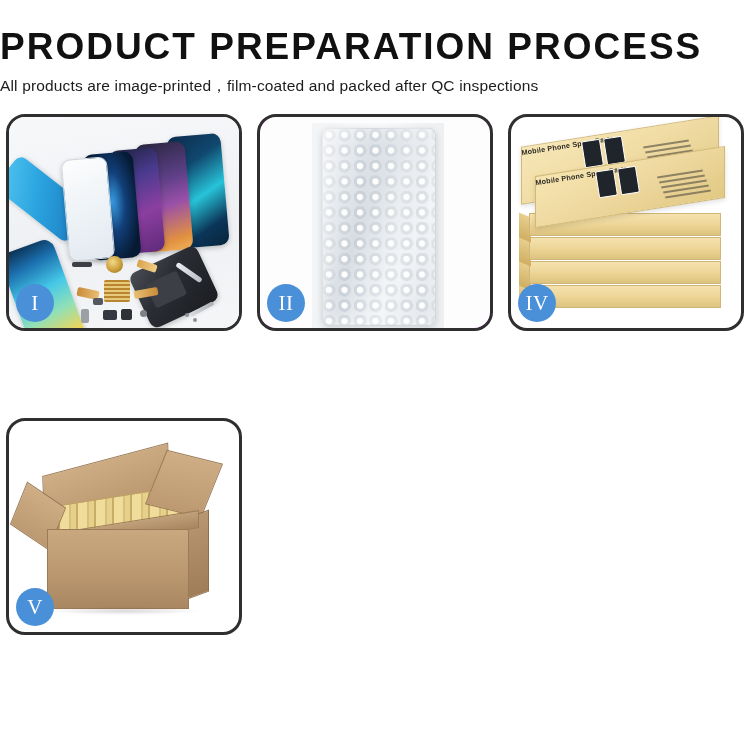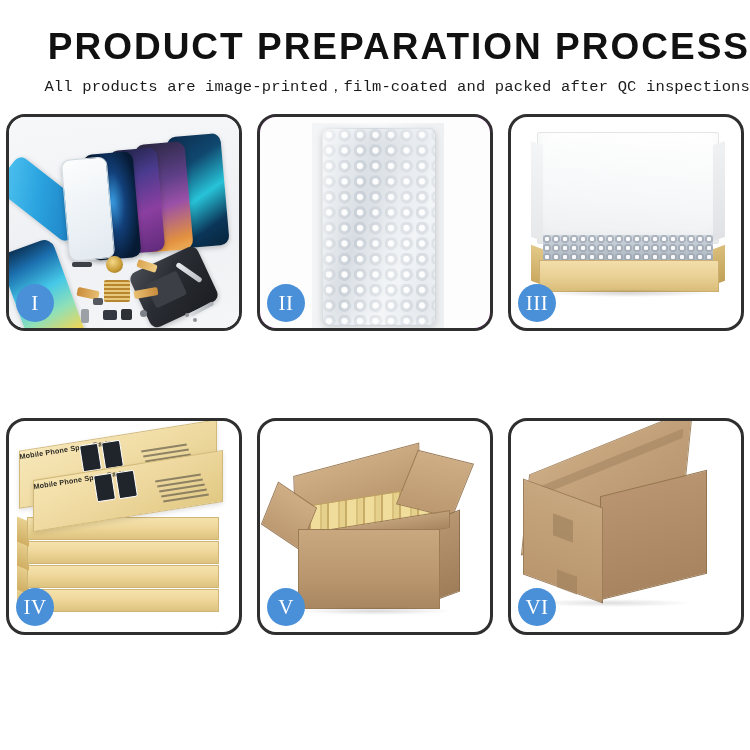--- a/index.html
+++ b/index.html
@@ -18,34 +18,34 @@
     position: relative;
     width: 750px;
     height: 750px;
     background: #ffffff;
     box-sizing: border-box;
   }
 
   
   .header {
     padding-top: 26px;
-    text-align: right;
+    text-align: left;
   }
   .title {
     font-family: "Liberation Sans", sans-serif;
     font-size: 37px;
     font-weight: 700;
     letter-spacing: 2.0px;
     color: #111111;
     line-height: 1.12;
     white-space: nowrap;
   }
   .subtitle {
     margin-top: 9px;
-    font-family: Liberation Mono, monospace;
+    font-family: Liberation Sans, sans-serif;
     font-size: 15.5px;
     font-weight: 400;
     color: #1c1c1c;
     letter-spacing: 0.15px;
     white-space: nowrap;
   }
 
   
   .grid {
     margin: 17px auto 0 auto;
@@ -432,31 +432,20 @@
     <div class="panel p2">
       <div class="panel-stage">
         <div class="bw-bg"></div>
         <div class="bw-halo"></div>
         <div class="bw-pack"></div>
         <div class="bw-sheen"></div>
       </div>
       <div class="badge">II</div>
     </div>
 
-    <div class="panel p3">
-      <div class="panel-stage">
-        <div class="b3-lid"></div>
-        <div class="b3-fill"></div>
-        <div class="b3-lcap"></div>
-        <div class="b3-rcap"></div>
-        <div class="b3-front"></div>
-        <div class="b3-shadow"></div>
-      </div>
-      <div class="badge">III</div>
-    </div>
 
     <div class="panel p4">
       <div class="panel-stage">
         <div class="slab-side" style="top:170px"></div>
         <div class="slab" style="top:168px"></div>
         <div class="slab-side" style="top:146px"></div>
         <div class="slab" style="top:144px"></div>
         <div class="slab-side" style="top:122px"></div>
         <div class="slab" style="top:120px"></div>
         <div class="slab-side" style="top:98px"></div>
@@ -493,27 +482,15 @@
         <div class="flap flap-right"></div>
         <div class="flap flap-left"></div>
         <div class="c5-side"></div>
         <div class="flap flap-front"></div>
         <div class="c5-body"></div>
         <div class="c5-shadow"></div>
       </div>
       <div class="badge">V</div>
     </div>
 
-    <div class="panel p6">
-      <div class="panel-stage">
-        <div class="c6-top"></div>
-        <div class="c6-seam"></div>
-        <div class="c6-right"></div>
-        <div class="c6-left"></div>
-        <div class="c6-tab1"></div>
-        <div class="c6-tab2"></div>
-        <div class="c6-shadow"></div>
-      </div>
-      <div class="badge">VI</div>
-    </div>
 
   </div>
 </div>
 
 </body></html>

